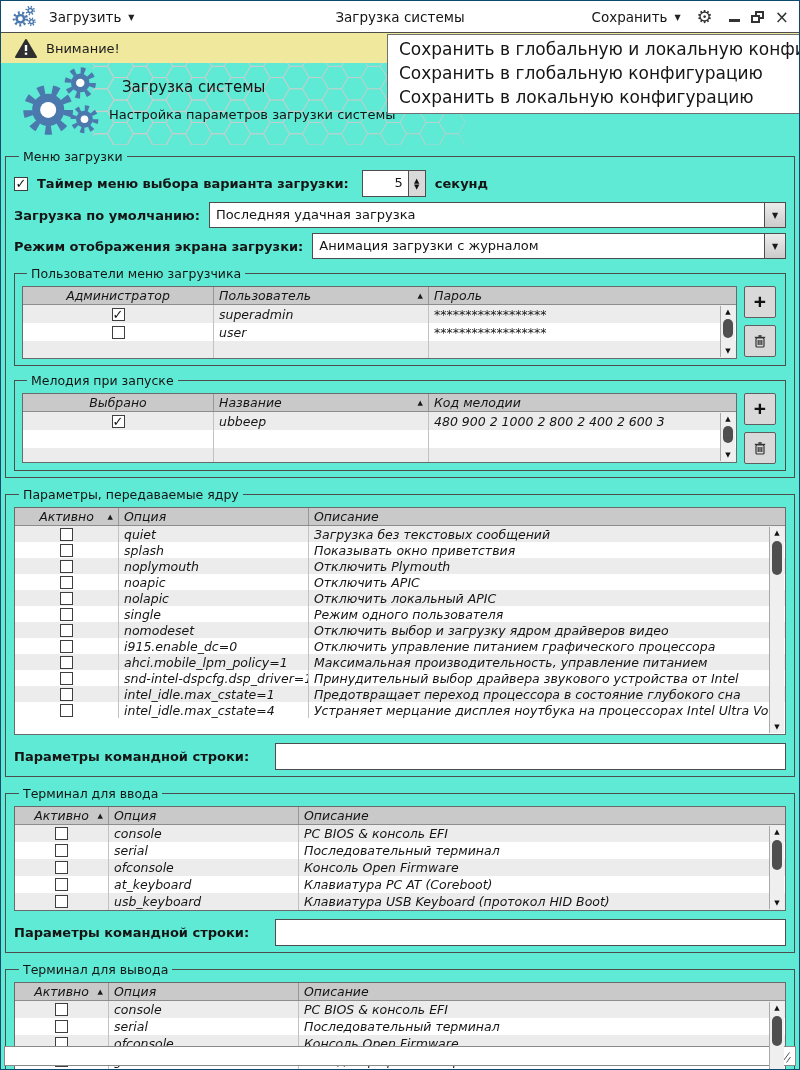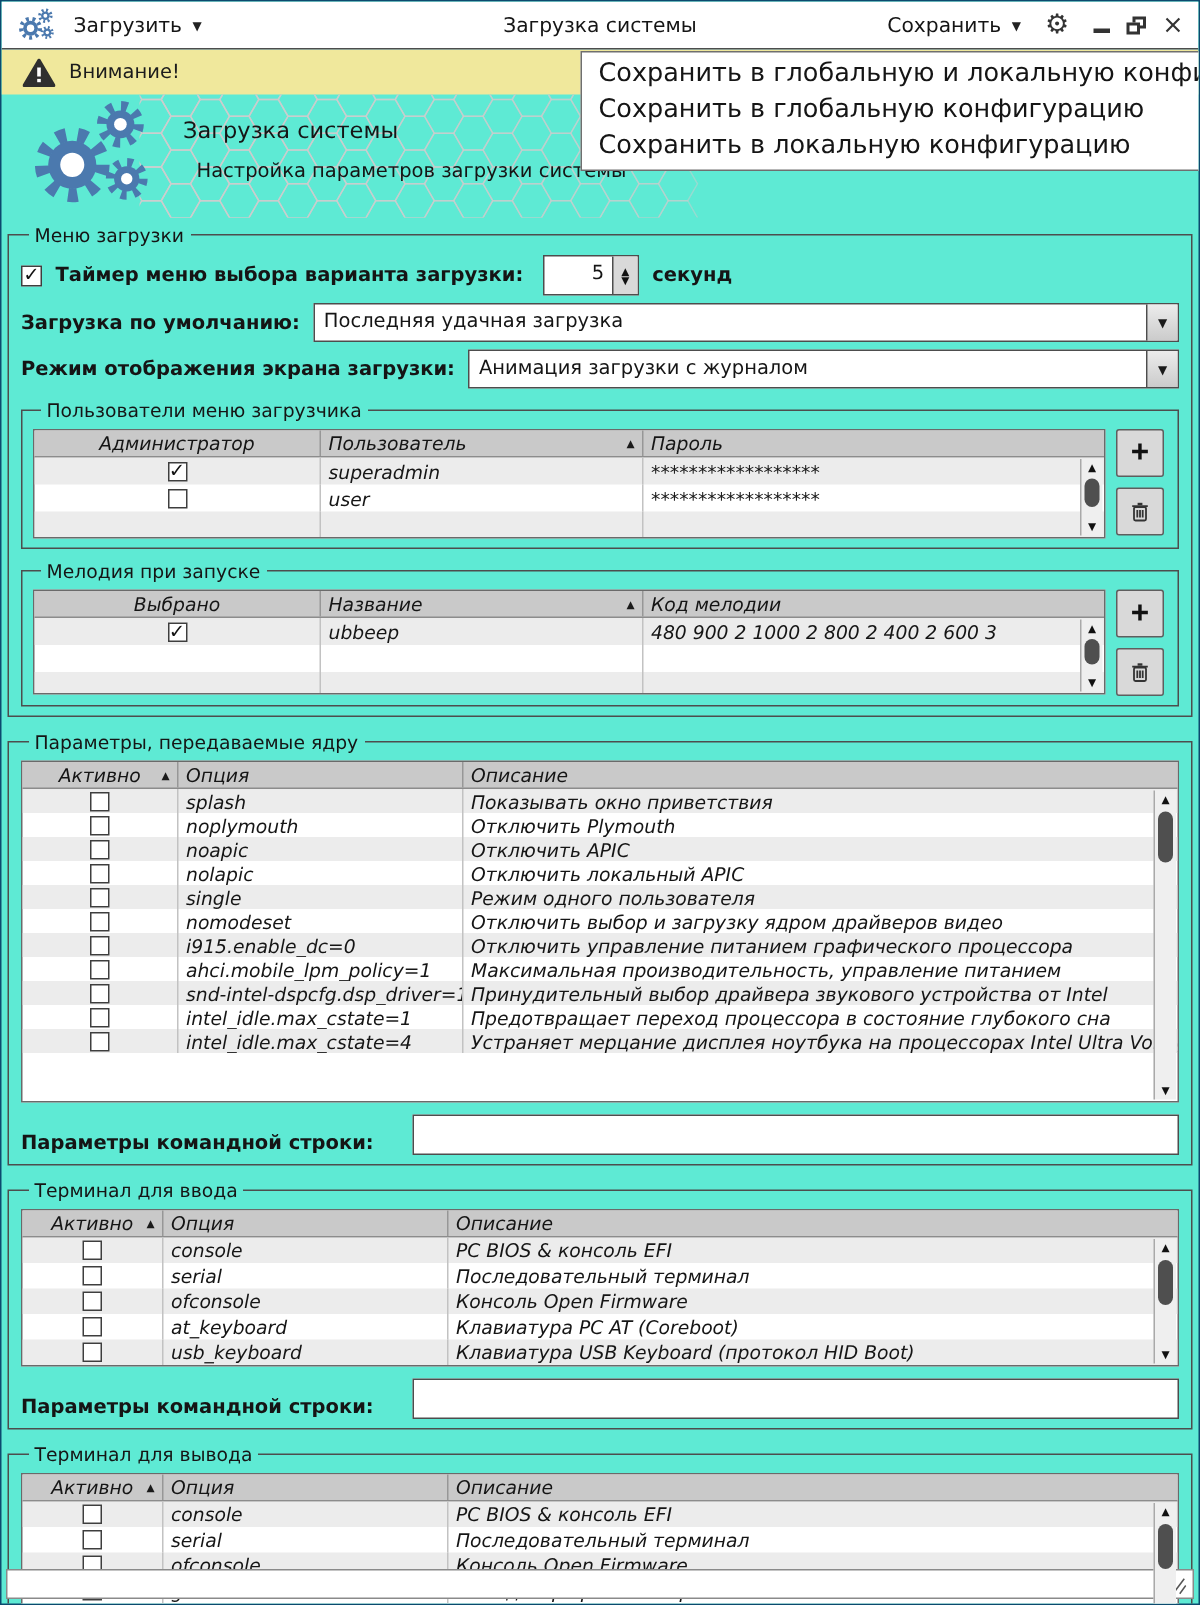--- a/index.html
+++ b/index.html
@@ -32,21 +32,21 @@
 
   
   .dropdown-menu { position:absolute; left:386px; top:33px; min-width:320px; background:#fff; border:1px solid #6f6f6f; z-index:30; padding:3px 0; }
   .dropdown-menu .mi { padding:3px 11px 4px; white-space:nowrap; font-size:17px; line-height:17px; }
 
   
   .app-header { height:84px; position:relative; margin-bottom:2px; }
   .hex-svg { position:absolute; left:92px; top:0; }
   .big-gears { position:absolute; left:13px; top:3px; }
   .hd-title { position:absolute; left:121px; top:15px; font-size:15px; }
-  .hd-sub { position:absolute; left:130px; top:44px; font-size:13px; }
+  .hd-sub { position:absolute; left:108px; top:44px; font-size:13px; }
 
   
   fieldset { border:1px solid #4d4d4d; margin:0 4px 9px; padding:1px 8px 6px; }
   fieldset.inner { margin:7px 0 0; padding:1px 7px 6px; }
   legend { font-size:12.5px; padding:0 4px; margin-left:5px; }
 
   .frow { display:flex; align-items:center; margin-top:5px; gap:9px; }
   .lbl { white-space:nowrap;font-weight:bold; }
 
   .cb { width:14px; height:14px; border:1px solid #3e3e3e; background:#fff; display:inline-flex; align-items:center; justify-content:center; font-size:13px; line-height:1; color:#111; flex:none; }
@@ -96,21 +96,21 @@
   .th-users  { top:1px; height:72%; }
   .th-melody { top:1px; height:72%; }
   .th-kernel { top:2px; height:34px; }
   .th-termin { top:2px; height:30px; }
   .th-termout{ top:2px; height:30px; }
 
   .sidebtns { width:34px; display:flex; flex-direction:column; gap:7px; margin-left:7px; }
   .sqbtn { width:32px; height:32px; border:1px solid #5e5e5e; background:#d9d9d9; display:flex; align-items:center; justify-content:center; border-radius:2px; padding:0; }
   .plus { font-size:21px; font-weight:bold; line-height:1; color:#111; margin-top:-2px; }
 
-  .cmdrow { display:flex; align-items:flex-end; margin-top:8px; gap:26px; }
+  .cmdrow { display:flex; align-items:center; margin-top:8px; gap:26px; }
   .cmdrow input { flex:1; height:27px; border:1px solid #4d4d4d; font:inherit; padding:0 5px; outline:none; }
 
   
   .statusbar { position:absolute; left:3px; right:3px; bottom:3px; height:20px; border:1px solid #8a8a8a; background:#fff; }
   .grip { position:absolute; right:4px; bottom:2px; }
 </style>
 </head>
 <body>
 
 <div class="window">
@@ -442,20 +442,27 @@
             <span class="sort">▲</span>
           </div>
           <div class="hcell">Опция</div>
           <div class="hcell">Описание</div>
         </div>
         <div class="tbody">
             <div class="trow g-kernel">
               <div class="tcell check">
                 <span class="cb"></span>
               </div>
+              <div class="tcell">quiet</div>
+              <div class="tcell">Загрузка без текстовых сообщений</div>
+            </div>
+            <div class="trow g-kernel">
+              <div class="tcell check">
+                <span class="cb"></span>
+              </div>
               <div class="tcell">splash</div>
               <div class="tcell">Показывать окно приветствия</div>
             </div>
             <div class="trow g-kernel">
               <div class="tcell check">
                 <span class="cb"></span>
               </div>
               <div class="tcell">noplymouth</div>
               <div class="tcell">Отключить Plymouth</div>
             </div>

